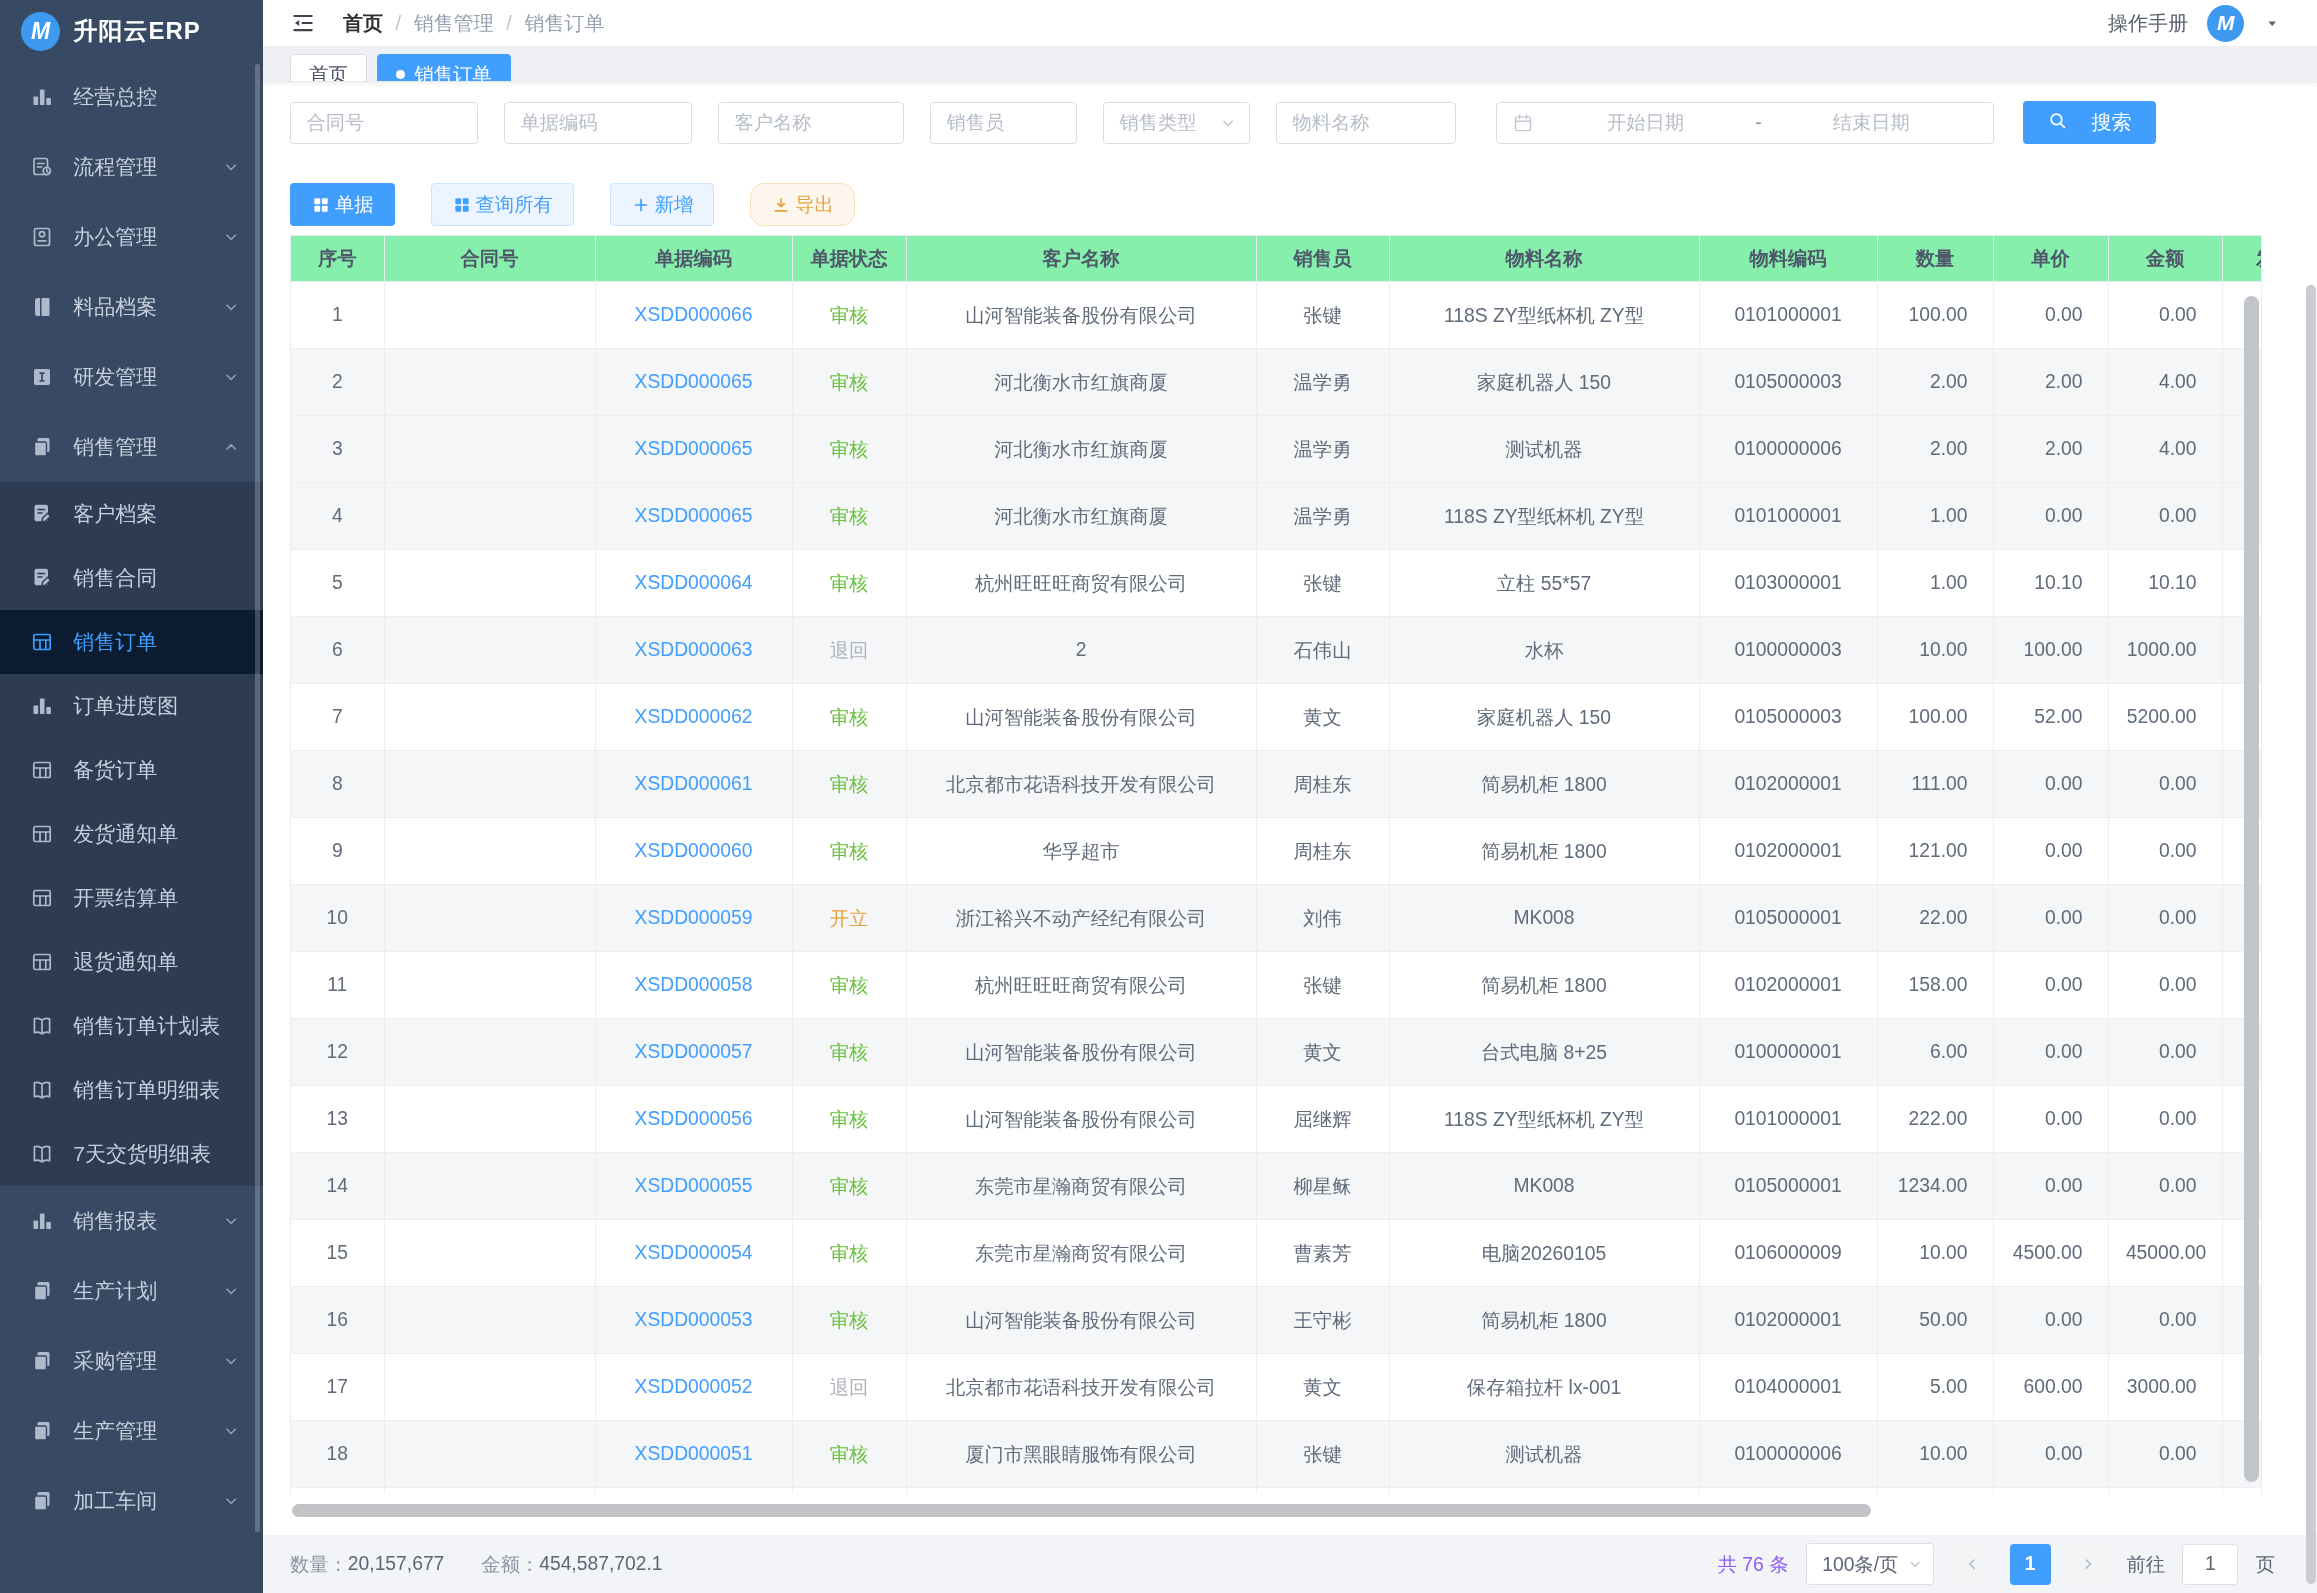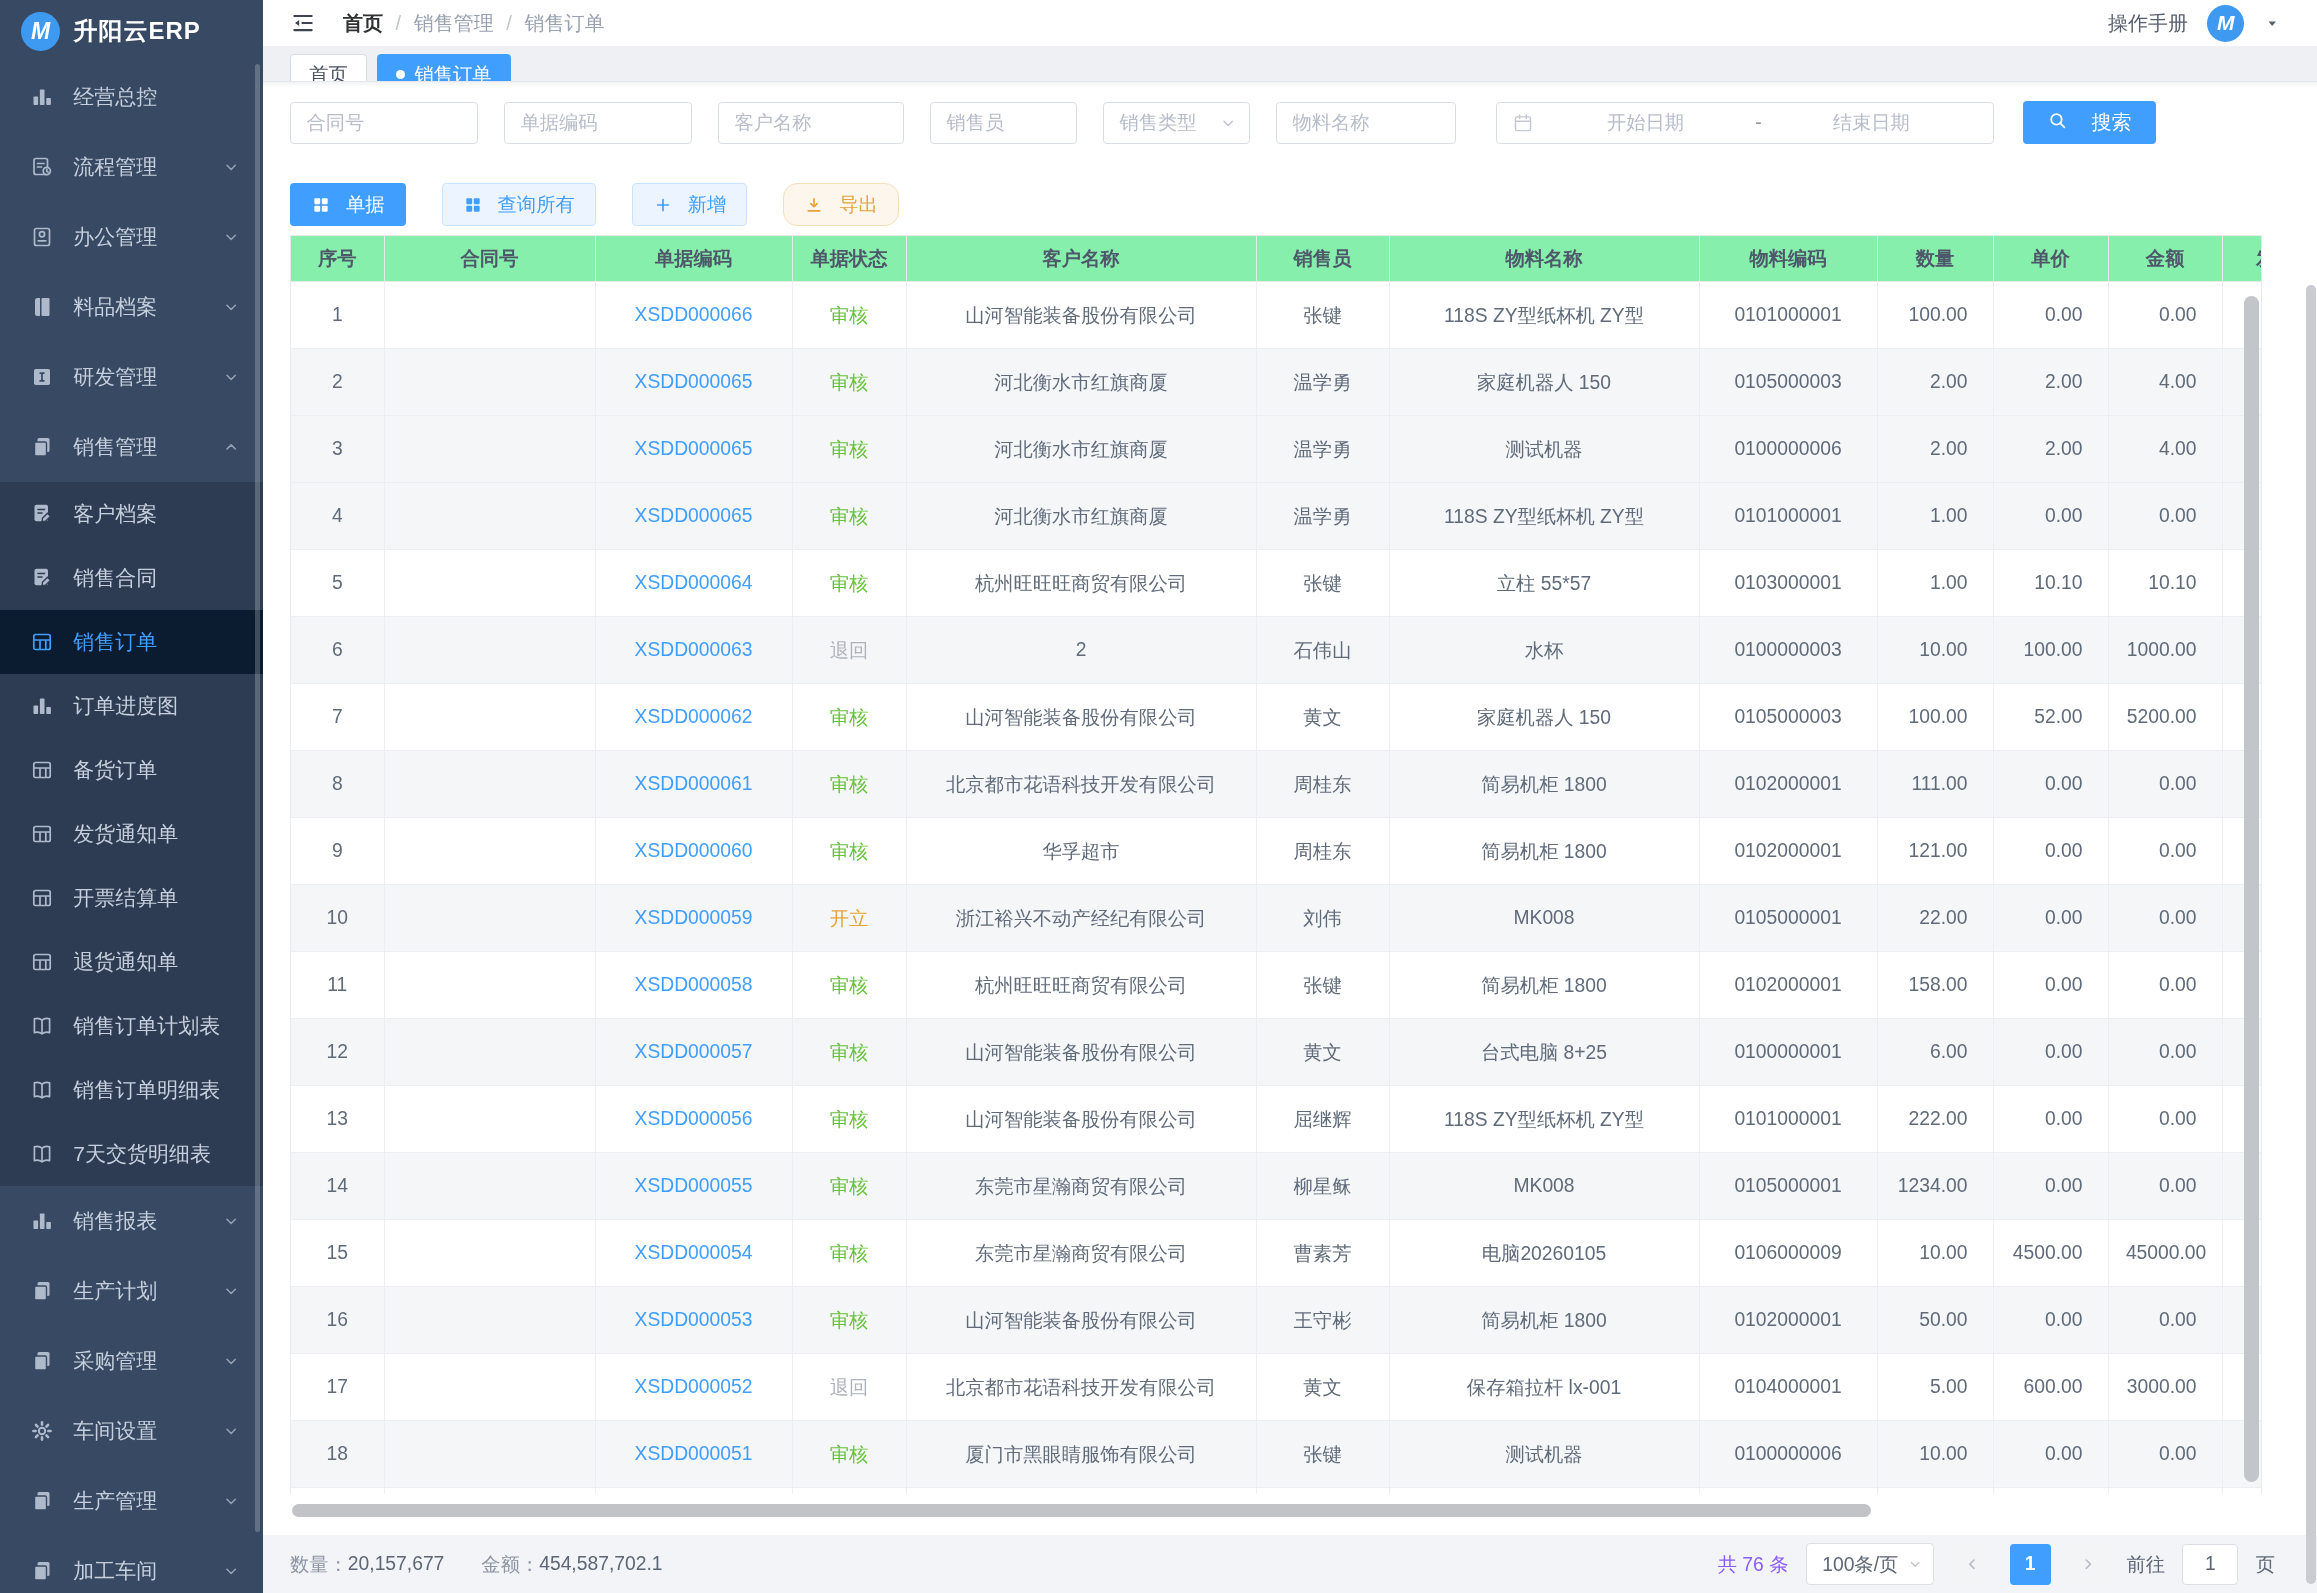--- a/index.html
+++ b/index.html
@@ -68,21 +68,21 @@
   .f-date .cal { color:#c3c9d4; display:flex; margin-right:5.8px; }
   .f-date .cal svg { width:22px; height:22px; }
   .f-date .dph { flex:1; text-align:center; color:#b7bdc9; }
   .f-date .dsep { color:#8b94a3; padding:0 3.9px; }
   .btn-search { height:43px; padding:0 24px; margin-left:29px; background:#409eff; color:#fff;
     border:none; border-radius:3.9px; display:flex; align-items:center; gap:24px; font-size:20px; cursor:pointer; }
   .btn-search svg { width:21px; height:21px; }
 
   
   .actions { display:flex; gap:36px; margin-top:39px; }
-  .btn { height:43px; border-radius:3.9px; display:flex; align-items:center; gap:15px;
+  .btn { height:43px; border-radius:3.9px; display:flex; align-items:center; gap:4px;
     font-size:19.3px; padding:0 20px; border:1px solid transparent; cursor:pointer; background:#fff; }
   .btn .bic { display:flex; } .btn .bic svg { width:20px; height:20px; }
   .btn.primary { background:#409eff; color:#fff; }
   .btn.light { background:#ecf5ff; border-color:#c9e4ff; color:#409eff; }
   .btn.warning { background:#fdf6ec; border-color:#f6e0b8; color:#e6a23c;border-radius:14px; }
 
   
   .table-wrap { margin-top:8.7px; width:1972px; height:1259px; overflow:hidden; position:relative;
     border:1px solid #e8ebf0; border-bottom:none; }
   table { border-collapse:collapse; table-layout:fixed; width:2076px; }
@@ -349,36 +349,20 @@
           </span>
         </div>
         <div class="mi">
           <span class="mic">
             <svg viewBox="0 0 24 24">
               <rect x="7.5" y="3" width="12" height="14" rx="1.5" fill="currentColor"></rect>
               <rect x="4.5" y="7" width="12" height="14" rx="1.5" fill="currentColor" stroke="var(--icut)" stroke-width="1.4"></rect>
             </svg>
           </span>
           <span class="mil">采购管理</span>
-          <span class="chev">
-            <svg viewBox="0 0 24 24" fill="none" stroke="currentColor" stroke-width="2" stroke-linecap="round" stroke-linejoin="round">
-              <path d="M6.5 9.5l5.5 5.5 5.5-5.5"></path>
-            </svg>
-          </span>
-        </div>
-        <div class="mi">
-          <span class="mic">
-            <svg viewBox="0 0 24 24" fill="none" stroke="currentColor">
-              <circle cx="12" cy="12" r="3.2" stroke-width="2"></circle>
-              <g stroke-width="2.6" stroke-linecap="round">
-                <path d="M12 3.4v2.2M12 18.4v2.2M3.4 12h2.2M18.4 12h2.2M5.9 5.9l1.6 1.6M16.5 16.5l1.6 1.6M18.1 5.9l-1.6 1.6M7.5 16.5l-1.6 1.6"></path>
-              </g>
-            </svg>
-          </span>
-          <span class="mil">车间设置</span>
           <span class="chev">
             <svg viewBox="0 0 24 24" fill="none" stroke="currentColor" stroke-width="2" stroke-linecap="round" stroke-linejoin="round">
               <path d="M6.5 9.5l5.5 5.5 5.5-5.5"></path>
             </svg>
           </span>
         </div>
         <div class="mi">
           <span class="mic">
             <svg viewBox="0 0 24 24">
               <rect x="7.5" y="3" width="12" height="14" rx="1.5" fill="currentColor"></rect>

